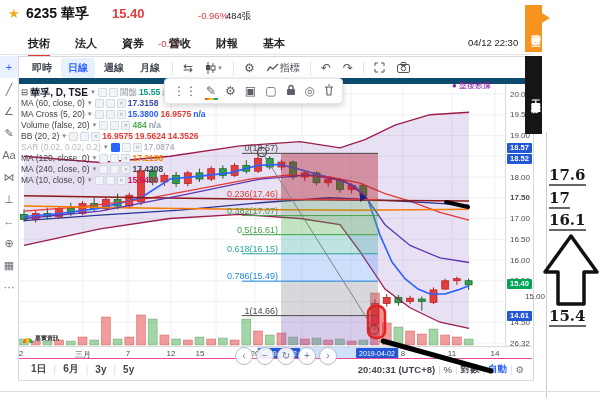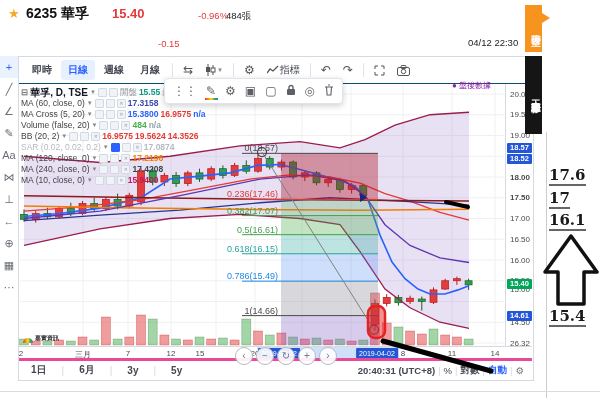--- a/index.html
+++ b/index.html
@@ -17,21 +17,21 @@
   .tabsrow{left:0;top:32px;width:532px;height:22px;border-bottom:1px solid #e3e3e3;}
   .tab{position:absolute;top:4px;font-size:11px;font-weight:bold;color:#222;padding-bottom:4px;cursor:pointer;}
   .tab.active{border-bottom:2px solid #e53935;}
   .hdate{left:468px;top:37px;font-size:9.5px;color:#222;}
   
   .rail{left:0;top:56px;width:18px;height:323px;border-right:1px solid #e8e8e8;}
   .railtool{width:18px;height:22px;line-height:22px;text-align:center;font-size:11px;color:#6a6e76;cursor:pointer;}
   .railtool.active{color:#2962ff;background:#eaf2ff;}
   
   .chartframe{left:18px;top:56px;width:514px;height:323px;border:1px solid #d6d9e0;pointer-events:none;}
-  .toolbar{left:19px;top:57px;width:512px;height:27px;background:#fff;border-bottom:1px solid #0c4a6e;
+  .toolbar{left:19px;top:57px;width:512px;height:27px;background:#fff;border-bottom:6px solid #0c4a6e;
            display:flex;align-items:center;gap:2px;padding-left:6px;box-sizing:border-box;}
   .tbtn{font-size:10px;font-weight:bold;color:#434651;padding:3px 7px;border-radius:3px;cursor:pointer;}
   .tbtn.active{color:#2962ff;background:#e7f0ff;}
   .tsep{width:1px;height:14px;background:#e0e3eb;margin:0 3px;}
   .ticon{font-size:12px;color:#555;padding:2px 5px;cursor:pointer;display:flex;align-items:center;gap:1px;}
   .ticon .lbl{font-size:10px;font-weight:normal;color:#434651;}
   .caret{font-size:6px;color:#888;}
   
   .legend{left:21px;top:87px;z-index:3;line-height:11px;white-space:nowrap;}
   .lrow{height:11px;font-size:8.5px;color:#444;display:flex;align-items:center;gap:2px;}
@@ -55,22 +55,22 @@
   .ytick{position:absolute;left:4px;font-size:8px;color:#4a4a4a;}
   .ybadge{position:absolute;left:1px;width:25px;height:10px;border-radius:1px;color:#fff;
           font-size:7.5px;font-weight:bold;text-align:center;line-height:10px;}
   
   .xaxis{left:19px;top:346px;width:513px;height:12px;border-top:1px solid #d6d9e0;background:#fff;z-index:2;cursor:ew-resize;}
   .xtick{position:absolute;top:2px;font-size:8px;color:#4a4a4a;transform:translateX(-50%);}
   .xstrip{position:absolute;top:0;height:12px;background:#cfe0fa;}
   .xbadge{position:absolute;top:0.5px;height:11px;background:#2457d6;color:#fff;font-size:7px;
           line-height:11px;padding:0 3px;border-radius:1px;transform:translateX(-50%);}
   
-  .footer{left:19px;top:358px;width:513px;height:21px;background:#fff;border-top:3px solid #ec4899;
-          display:flex;align-items:center;font-size:10px;color:#434651;box-sizing:border-box;padding:0 8px;z-index:2;gap:8px;}
+  .footer{left:19px;top:358px;width:513px;height:21px;background:#fff;border-top:1px solid #ec4899;
+          display:flex;align-items:center;font-size:10px;color:#434651;box-sizing:border-box;padding:0 8px;z-index:2;}
   .fbtn{font-weight:bold;cursor:pointer;padding:0 4px;}
   .fsep{color:#d6d9e0;margin:0 3px;}
   .fright{margin-left:auto;display:flex;align-items:center;font-size:9.5px;}
   .blue{color:#2962ff;}
   
   .navbtns{left:235px;top:347px;z-index:3;display:flex;gap:3px;}
   .ncir{width:16px;height:16px;border-radius:50%;background:rgba(255,255,255,.9);border:1px solid #b7bac3;
         color:#787b86;font-size:10px;line-height:15px;text-align:center;cursor:pointer;}
   
   .logo{left:23px;top:334px;z-index:2;display:flex;align-items:flex-end;gap:2px;}
@@ -95,20 +95,28 @@
 
 <div class="page">
 
   <span class="a star">★</span>
   <span class="a title"><span>6235</span>&nbsp;<span>華孚</span></span>
   <span class="a price">15.40</span>
   <span class="a chg">-0.15</span>
   <span class="a pct">-0.96%</span>
   <span class="a vol">484張</span>
 
+  <div class="a tabsrow" id="navtabs">
+      <div class="tab active" style="left: 28px;">技術</div>
+      <div class="tab" style="left: 75px;">法人</div>
+      <div class="tab" style="left: 122px;">資券</div>
+      <div class="tab" style="left: 169px;">營收</div>
+      <div class="tab" style="left: 216px;">財報</div>
+      <div class="tab" style="left: 263px;">基本</div>
+    </div>
   <span class="a hdate">04/12 22:30</span>
 
   <div class="a rail" id="rail">
       <div class="railtool active">+</div>
       <div class="railtool">╱</div>
       <div class="railtool">∠</div>
       <div class="railtool">✎</div>
       <div class="railtool">Aa</div>
       <div class="railtool">⋈</div>
       <div class="railtool">⊥</div>
@@ -443,27 +451,27 @@
         </svg></div>
     </div>
 
   <div class="a afterhours">● <span>盤後數據</span></div>
 
   <div class="a yaxis" id="yaxis">
       <div class="ytick" style="top: 5.5px;">20.00</div>
       <div class="ytick" style="top: 26.25px;">19.50</div>
       <div class="ytick" style="top: 47px;">19.00</div>
       <div class="ytick" style="top: 67.75px;">18.50</div>
-      <div class="ytick" style="top: 88.5px; font-weight: bold;">18.00</div>
+      <div class="ytick" style="top: 88.5px;">18.00</div>
       <div class="ytick" style="top: 109.25px; font-weight: bold;">17.50</div>
       <div class="ytick" style="top: 130px;">17.00</div>
       <div class="ytick" style="top: 150.75px;">16.50</div>
       <div class="ytick" style="top: 171.5px;">16.00</div>
       <div class="ytick" style="top: 192.25px;">15.50</div>
-      <div class="ytick" style="top: 201px;">15.00</div>
+      <div class="ytick" style="top: 208px; margin-left: 15px;">15.00</div>
       <div class="ytick" style="top: 233.75px;">14.50</div>
       <div class="ytick" style="top: 254.5px;">26.32</div>
       <div class="ybadge" style="top: 59px; background: rgb(36, 87, 214);">18.57</div>
       <div class="ybadge" style="top: 70px; background: rgb(36, 87, 214);">18.52</div>
       <div class="ybadge" style="top: 195px; background: rgb(0, 166, 90);">15.40</div>
       <div class="ybadge" style="top: 227px; background: rgb(36, 87, 214);">14.61</div>
     </div>
   <div class="a xaxis" id="xaxis">
       <div class="xstrip" style="left: 238px; width: 142px;"></div>
       <div class="xtick" style="left: 2px;">2</div>

